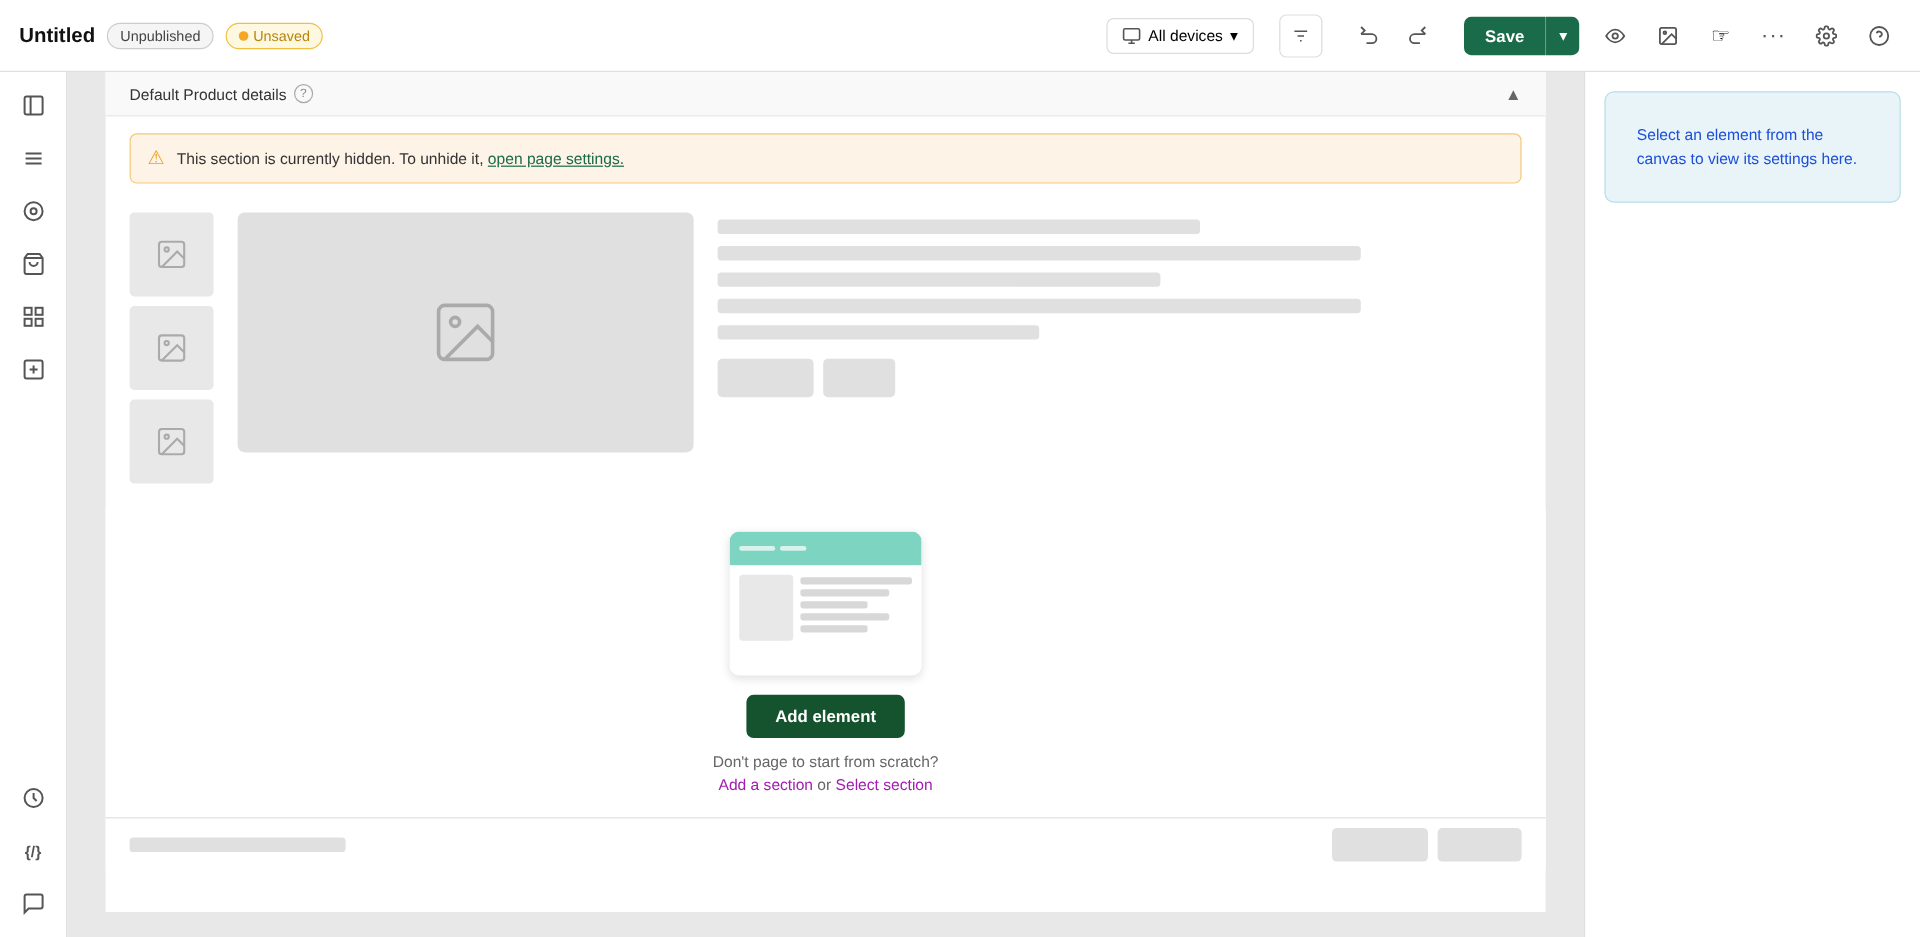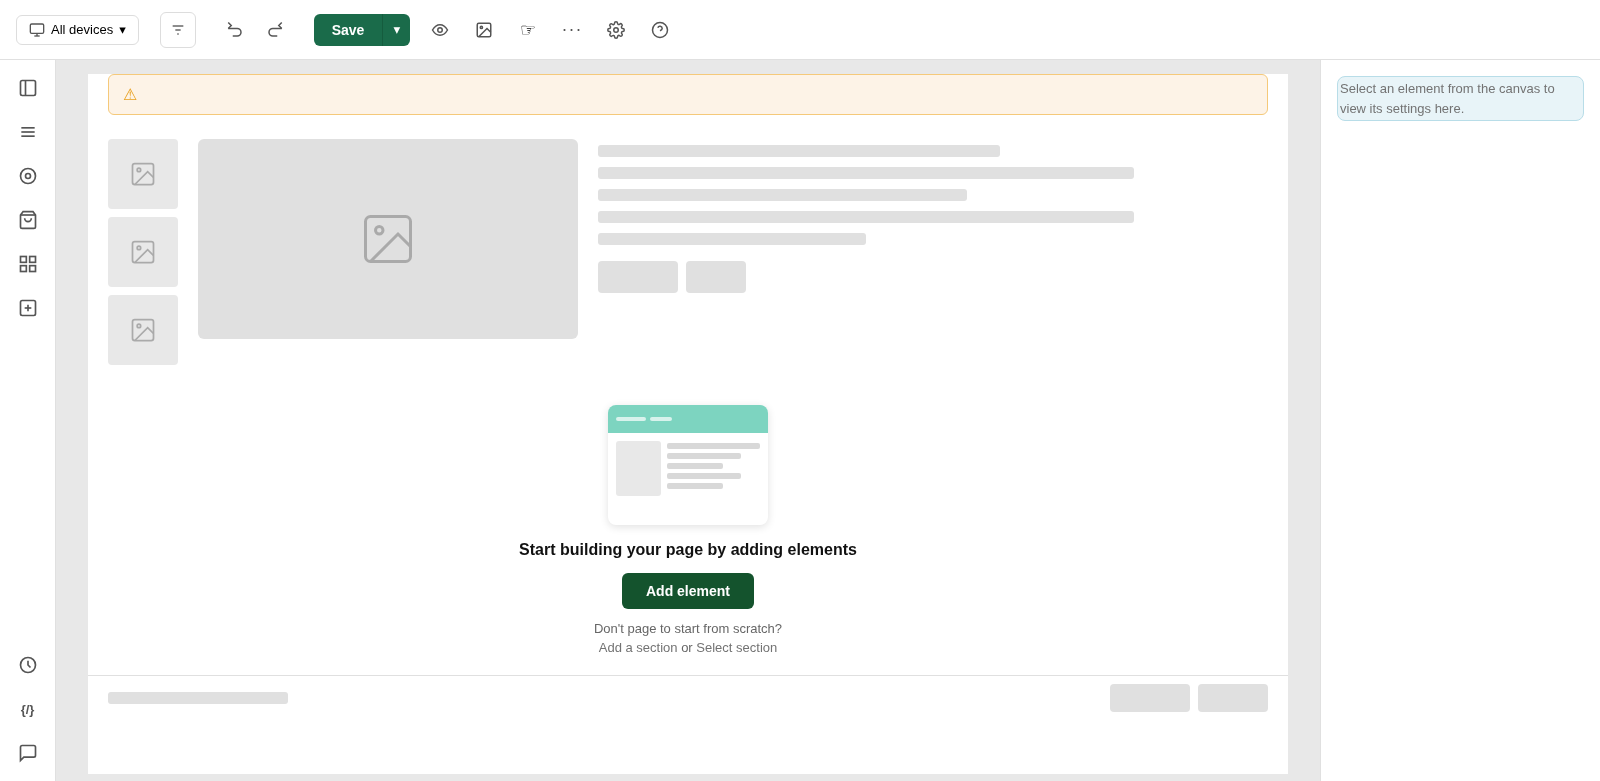--- a/index.html
+++ b/index.html
@@ -142,43 +142,51 @@
     .mockup-text-line.w80 { width: 80%; }
     .mockup-text-line.w60 { width: 60%; }
 
     .add-elements-title { font-size: 16px; font-weight: 600; color: #111; margin-bottom: 14px; }
     .add-element-btn {
       background: #14532d; color: #fff; border: none; border-radius: 6px;
       padding: 10px 24px; font-size: 14px; font-weight: 600; cursor: pointer; margin-bottom: 12px;
     }
     .scratch-text { font-size: 13px; color: #666; margin-bottom: 4px; }
     .scratch-links { font-size: 13px; color: #666; }
-    .scratch-link { color: #737373; text-decoration: none; cursor: pointer; }
+    .scratch-link { color: #a21caf; text-decoration: none; cursor: pointer; }
 
     
     .bottom-bar { height: 44px; background: #fff; border-top: 1px solid #e0e0e0; flex-shrink: 0; display: flex; align-items: center; padding: 0 20px; gap: 8px; }
     .bottom-placeholder { height: 12px; background: #e0e0e0; border-radius: 3px; width: 180px; }
     .bottom-btn-placeholder { height: 28px; background: #e0e0e0; border-radius: 4px; }
     .bottom-btn-placeholder.w1 { width: 80px; margin-left: auto; }
     .bottom-btn-placeholder.w2 { width: 70px; }
 
     
     .right-panel {
       width: 280px; background: #fff; border-left: 1px solid #e0e0e0; flex-shrink: 0;
       display: flex; flex-direction: column;
     }
     .settings-tooltip {
       margin: 16px; background: #e8f4f8; border: 1px solid #b8dde8; border-radius: 8px;
-      padding: 2px; font-size: 13px; color: #737373; line-height: 1.5;
+      padding: 26px; font-size: 13px; color: #1d4ed8; line-height: 1.5;
     }
   </style>
 </head>
 <body>
 
 <div class="topbar">
+  <div class="topbar-left">
+    <span class="page-title">Untitled</span>
+    <span class="badge-unpublished">Unpublished</span>
+    <span class="badge-unsaved">
+      <span class="dot"></span>
+      <span>Unsaved</span>
+    </span>
+  </div>
   <div class="topbar-center">
     <button class="device-selector">
       <svg width="16" height="16" viewBox="0 0 24 24" fill="none" stroke="#555" stroke-width="2">
           <rect x="2" y="3" width="20" height="14" rx="2"></rect>
           <line x1="8" y1="21" x2="16" y2="21"></line>
           <line x1="12" y1="17" x2="12" y2="21"></line>
         </svg>
       <span>All devices</span>
       <span>▾</span>
     </button>
@@ -302,23 +310,35 @@
       <svg width="20" height="20" viewBox="0 0 24 24" fill="none" stroke="#555" stroke-width="2">
           <path d="M21 15a2 2 0 01-2 2H7l-4 4V5a2 2 0 012-2h14a2 2 0 012 2z"></path>
         </svg>
     </div>
   </div>
 
   <div class="content-area">
     <div class="canvas-wrapper">
       <div class="canvas">
 
+        <div class="section-header">
+          <div class="section-title">
+            <span>Default Product details</span>
+            <span class="help-icon">?</span>
+          </div>
+          <span class="chevron-up">▲</span>
+        </div>
 
         <div class="warning-banner">
           <span class="warning-icon">⚠</span>
+          <span>
+            <span>This section is currently hidden. To unhide it,</span>
+            <span> </span>
+            <a class="warning-link">open page settings.</a>
+          </span>
         </div>
 
         <div class="product-mockup">
           <div class="thumbnails">
             <div class="thumb">
               <svg width="28" height="28" viewBox="0 0 24 24" fill="none" stroke="#aaa" stroke-width="1.5">
                   <rect x="3" y="3" width="18" height="18" rx="2"></rect>
                   <circle cx="8.5" cy="8.5" r="1.5"></circle>
                   <polyline points="21 15 16 10 5 21"></polyline>
                 </svg>
@@ -368,21 +388,20 @@
               <div class="mockup-img"></div>
               <div class="mockup-text-lines">
                 <div class="mockup-text-line w100"></div>
                 <div class="mockup-text-line w80"></div>
                 <div class="mockup-text-line w60"></div>
                 <div class="mockup-text-line w80"></div>
                 <div class="mockup-text-line w60"></div>
               </div>
             </div>
           </div>
-          <div class="add-elements-title">Start building your page by adding elements</div>
           <button class="add-element-btn">Add element</button>
           <div class="scratch-text">Don't page to start from scratch?</div>
           <div class="scratch-links">
             <a class="scratch-link">Add a section</a>
             <span> or </span>
             <a class="scratch-link">Select section</a>
           </div>
         </div>
 
         <div class="bottom-bar">

